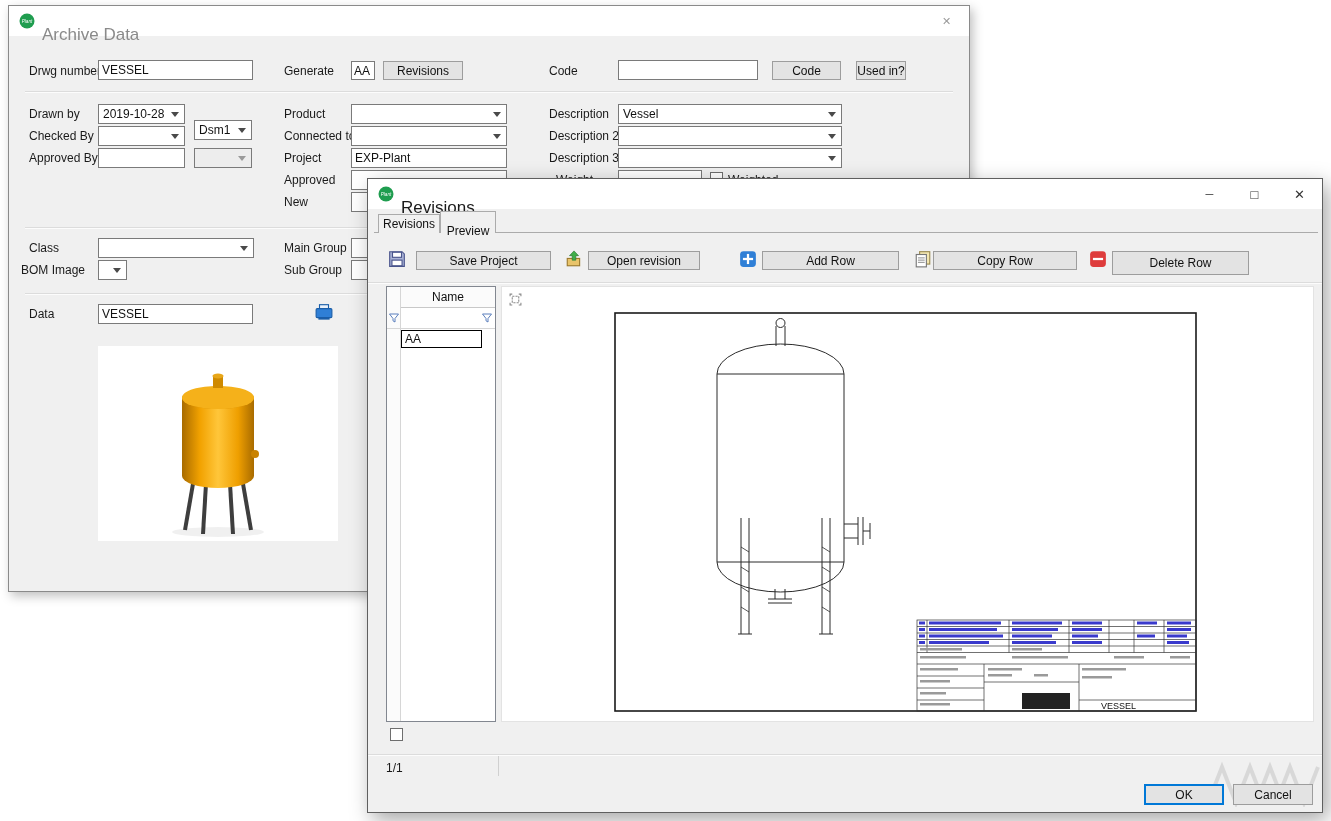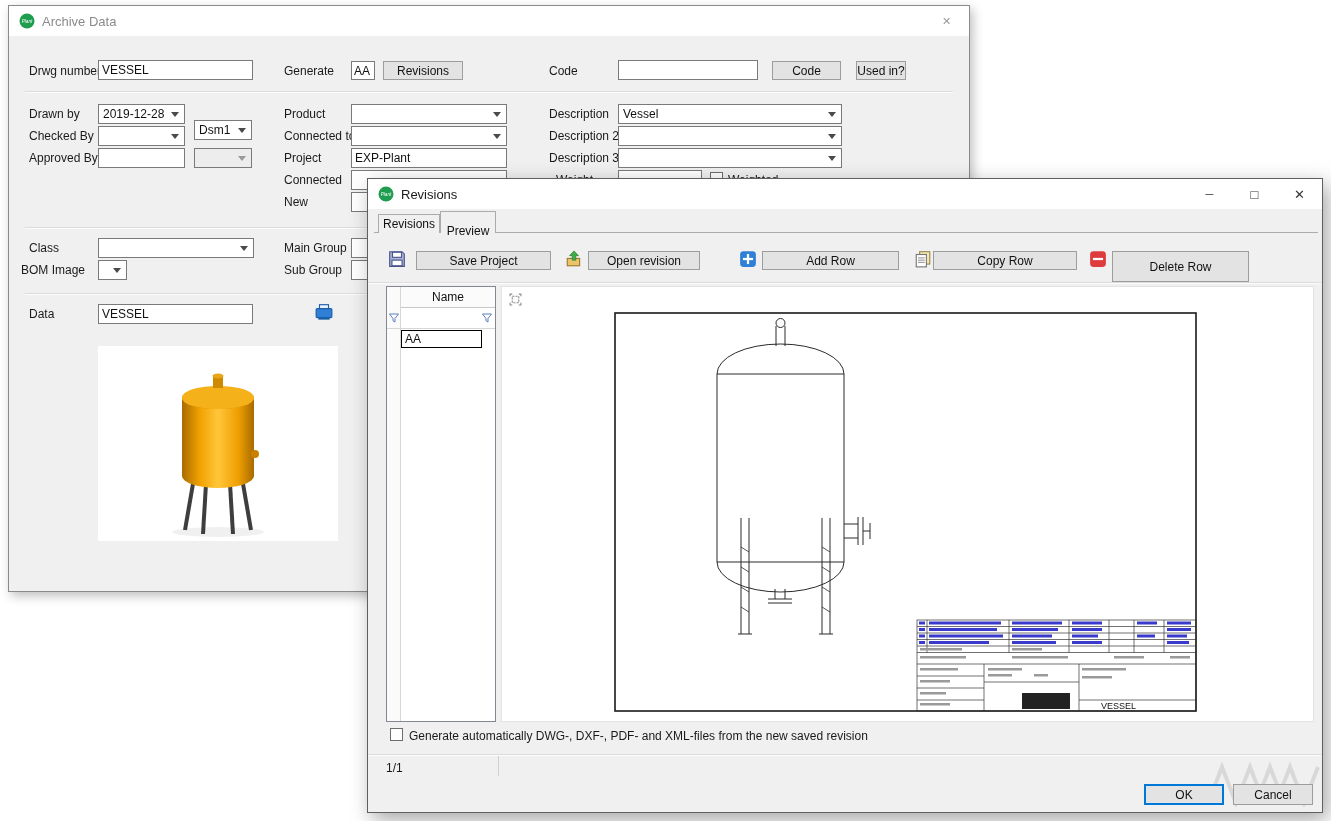--- a/index.html
+++ b/index.html
@@ -1,20 +1,20 @@
 <!DOCTYPE html>
 <html><head>
 <meta charset="utf-8">
 <style>
   *{box-sizing:border-box;margin:0;padding:0}
   html,body{width:1331px;height:821px}
   body{font-family:"Liberation Sans",sans-serif;background:#fff;position:relative;overflow:hidden;font-size:12px;color:#111}
   .window{position:absolute;background:#f0f0f0;border:1px solid #8a8a8a}
   .titlebar{position:absolute;left:0;top:0;right:0;height:30px;background:#fff}
-  .title-text{position:absolute;left:33px;top:8px;font-size:13px;white-space:nowrap}
+  .title-text{position:absolute;left:33px;top:19px;font-size:17px;white-space:nowrap}
   .abs{position:absolute}
   .lbl{position:absolute;font-size:12px;white-space:nowrap;color:#1a1a1a}
   .tb{position:absolute;background:#fff;border:1px solid #7a7a7a;font-size:12px;padding:1px 3px;font-family:inherit;color:#111}
   input.tb{outline:none}
   .combo{position:absolute;background:#fff;border:1px solid #7a7a7a}
   .combo .ct{position:absolute;left:4px;top:2px;font-size:12px;white-space:nowrap}
   .combo::after{content:"";position:absolute;right:5px;top:50%;margin-top:-2px;width:0;height:0;
     border-left:4px solid transparent;border-right:4px solid transparent;border-top:5px solid #4a4a4a}
   .combo.disabled{background:#ededed}
   .combo.disabled::after{border-top-color:#9a9a9a}
@@ -56,21 +56,21 @@
       <span>Code</span>
     </div>
   <div class="btn" style="left:847px;top:55px;width:50px;height:19px">
       <span>Used in?</span>
     </div>
 
   <div class="groove" style="left:16px;top:85px;width:928px"></div>
 
   <span class="lbl" style="left:20px;top:101px">Drawn by</span>
   <div class="combo" style="left:89px;top:98px;width:87px;height:20px">
-      <span class="ct">2019-12-28</span>
+      <span class="ct">2019-10-28</span>
     </div>
   <div class="combo" style="left:185px;top:114px;width:58px;height:20px">
       <span class="ct">Dsm1</span>
     </div>
   <span class="lbl" style="left:275px;top:101px">Product</span>
   <div class="combo" style="left:342px;top:98px;width:156px;height:20px"></div>
   <span class="lbl" style="left:540px;top:101px">Description</span>
   <div class="combo" style="left:609px;top:98px;width:224px;height:20px">
       <span class="ct">Vessel</span>
     </div>
@@ -83,21 +83,21 @@
   <div class="combo" style="left:609px;top:120px;width:224px;height:20px"></div>
 
   <span class="lbl" style="left:20px;top:145px">Approved By</span>
   <input class="tb" style="left: 89px; top: 142px; width: 87px; height: 20px;">
   <div class="combo disabled" style="left:185px;top:142px;width:58px;height:20px"></div>
   <span class="lbl" style="left:275px;top:145px">Project</span>
   <input class="tb" style="left: 342px; top: 142px; width: 156px; height: 20px;" value="EXP-Plant">
   <span class="lbl" style="left:540px;top:145px">Description 3</span>
   <div class="combo" style="left:609px;top:142px;width:224px;height:20px"></div>
 
-  <span class="lbl" style="left:275px;top:167px">Connected</span>
+  <span class="lbl" style="left:275px;top:167px">Approved</span>
   <input class="tb" style="left: 342px; top: 164px; width: 156px; height: 20px;">
   <span class="lbl" style="left:547px;top:167px">Weight</span>
   <input class="tb" style="left: 609px; top: 164px; width: 84px; height: 20px;">
   <span class="cb" style="left:701px;top:166px"></span>
   <span class="lbl" style="left:719px;top:167px">Weighted</span>
 
   <span class="lbl" style="left:275px;top:189px">New</span>
   <input class="tb" style="left: 342px; top: 186px; width: 156px; height: 20px;">
 
   <div class="groove" style="left:16px;top:221px;width:928px"></div>
@@ -226,21 +226,21 @@
   <div class="btn" style="left:565px;top:72px;width:144px;height:19px">
       <span>Copy Row</span>
     </div>
 
   <span class="icon16" style="left:721px;top:71px">
     <svg width="18" height="18" viewBox="0 0 16 16">
       <rect x="1" y="1" width="14" height="14" rx="3" fill="#de3c3c"></rect>
       <rect x="3.5" y="7" width="9" height="2" fill="#fff"></rect>
     </svg>
   </span>
-  <div class="btn" style="left:744px;top:72px;width:137px;height:31px">
+  <div class="btn" style="left:744px;top:72px;width:137px;height:24px">
       <span>Delete Row</span>
     </div>
 
   <div class="groove" style="left:0;top:103px;width:954px"></div>
 
   <div class="abs" style="left:18px;top:107px;width:110px;height:436px;background:#fff;border:1px solid #828790">
     <div class="abs" style="left:0;top:0;width:14px;height:100%;border-right:1px solid #d6d6d6;background:#fbfbfb"></div>
     <div class="abs" style="left:14px;top:0;width:94px;height:21px;border-bottom:1px solid #c8c8c8;text-align:center;padding-top:3px;background:#fbfbfb">
       <span>Name</span>
     </div>
@@ -372,21 +372,20 @@
         <rect x="420" y="362" width="14" height="2.5"></rect>
         <rect x="468" y="356" width="44" height="2.5"></rect>
           <rect x="468" y="364" width="30" height="2.5"></rect>
       </g>
       <rect x="408" y="381" width="48" height="16" fill="#222"></rect>
       <text x="487" y="397" font-size="9" fill="#111" font-family="Liberation Sans, sans-serif">VESSEL</text>
     </svg>
   </div>
 
   <span class="cb" style="left:22px;top:549px"></span>
-  <span class="lbl" style="left:41px;top:550px">Generate automatically DWG-, DXF-, PDF- and XML-files from the new saved revision</span>
 
   <div class="groove" style="left:0;top:575px;width:954px"></div>
   <span class="lbl" style="left:18px;top:582px;font-size:12px">1/1</span>
   <div class="abs" style="left:130px;top:577px;height:20px;border-left:1px solid #d0d0d0"></div>
 
   <svg class="abs" style="left:838px;top:582px;opacity:.55" width="118" height="46" viewBox="0 0 118 46">
     <g stroke="#c6c6c6" stroke-width="4" fill="none">
       <path d="M2,42 L16,6 L30,42 L44,6 L58,42"></path>
       <path d="M50,42 L64,6 L78,42"></path>
       <path d="M70,42 L84,6 L98,42 L112,6"></path>

